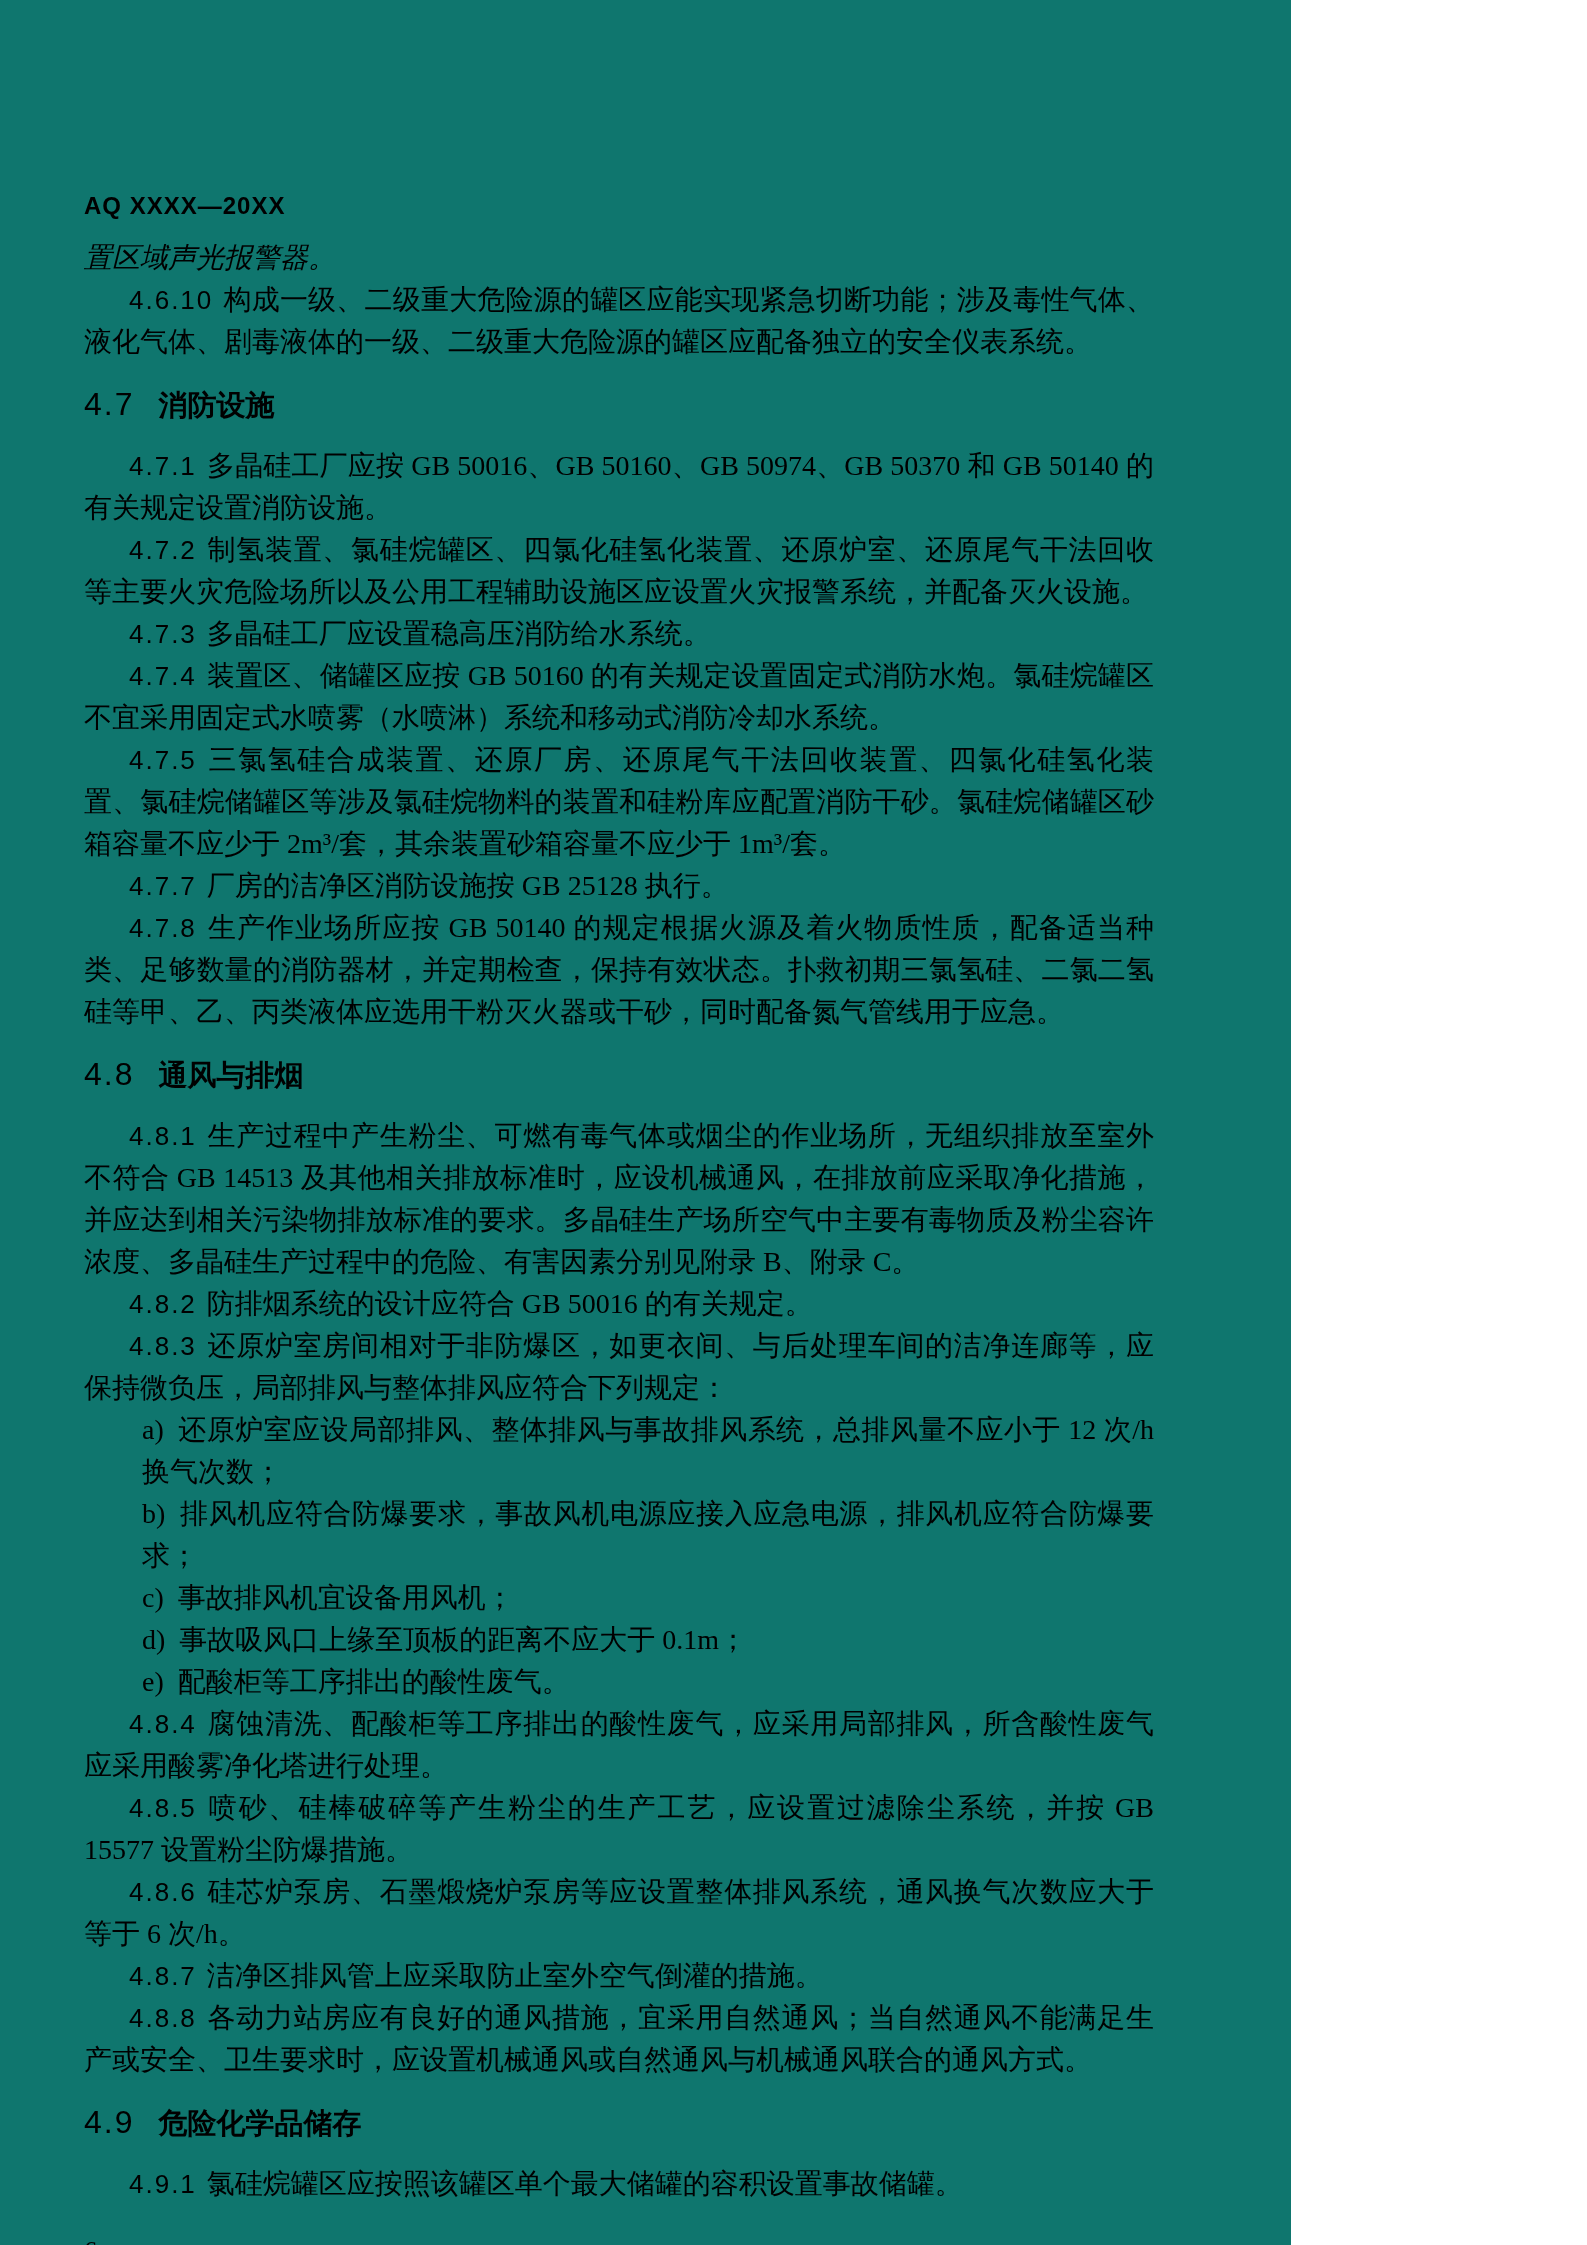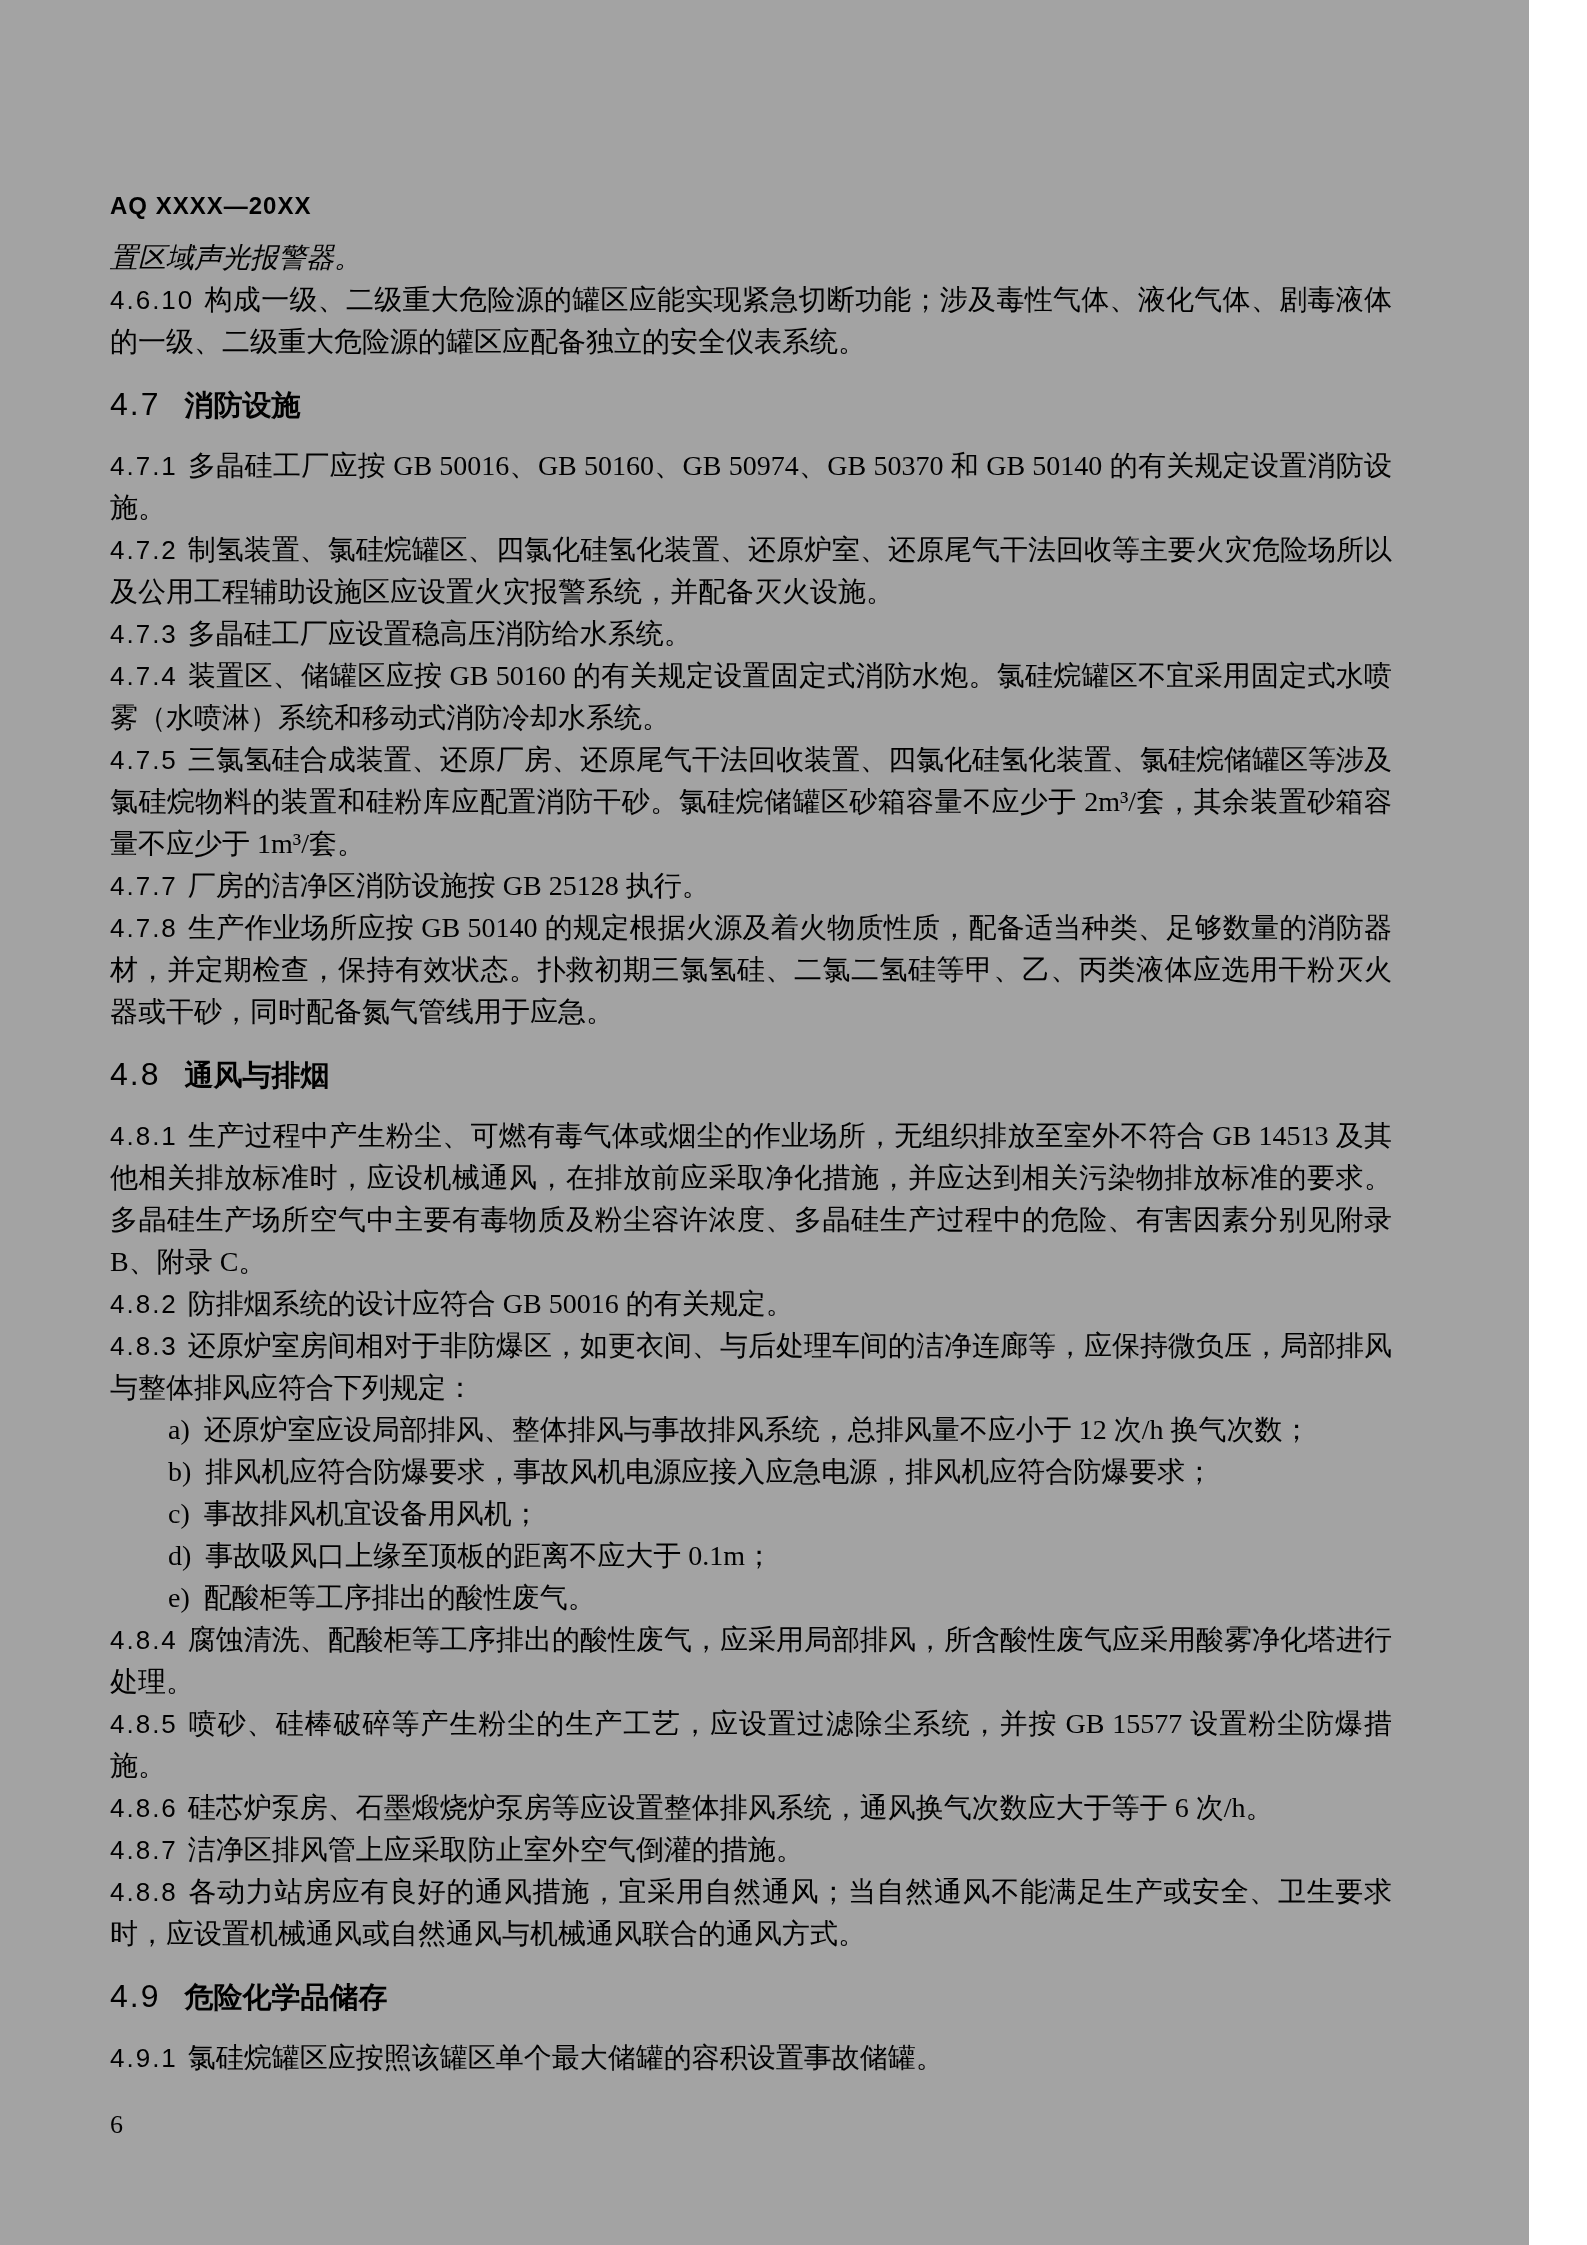--- a/index.html
+++ b/index.html
@@ -9,24 +9,24 @@
   }
   body {
     width: 1587px;
     height: 2245px;
     overflow: hidden;
     color: #000000;
     font-family: "Liberation Serif", "DejaVu Serif", serif;
   }
   .page {
     box-sizing: border-box;
-    width: 1529px;
+    width: 1291px;
     height: 2245px;
-    padding: 193px 137px 0 110px;
-    background: #a3a3a3;
+    padding: 193px 137px 0 84px;
+    background: #0f766e;
   }
   .doc-header {
     font-family: "Liberation Sans", "DejaVu Sans", sans-serif;
     font-weight: 600;
     font-size: 24px;
     line-height: 26px;
     letter-spacing: 1px;
     color: #000000;
   }
   .content { display: block; }
@@ -37,20 +37,21 @@
     text-align: justify;
     color: #000000;
   }
   .content > .para:first-child { margin-top: 18px; font-style: italic; }
   .clause-num {
     font-family: "Liberation Sans", "DejaVu Sans", sans-serif;
     font-size: 26px;
     letter-spacing: 2px;
     margin-right: 10px;
     white-space: nowrap;
+    margin-left: 45px;
   }
   .heading {
     margin: 20px 0 19px 0;
     font-family: "Liberation Sans", "DejaVu Sans", sans-serif;
     font-size: 29px;
     font-weight: bold;
     line-height: 42px;
     color: #000000;
   }
   .heading .heading-num {

